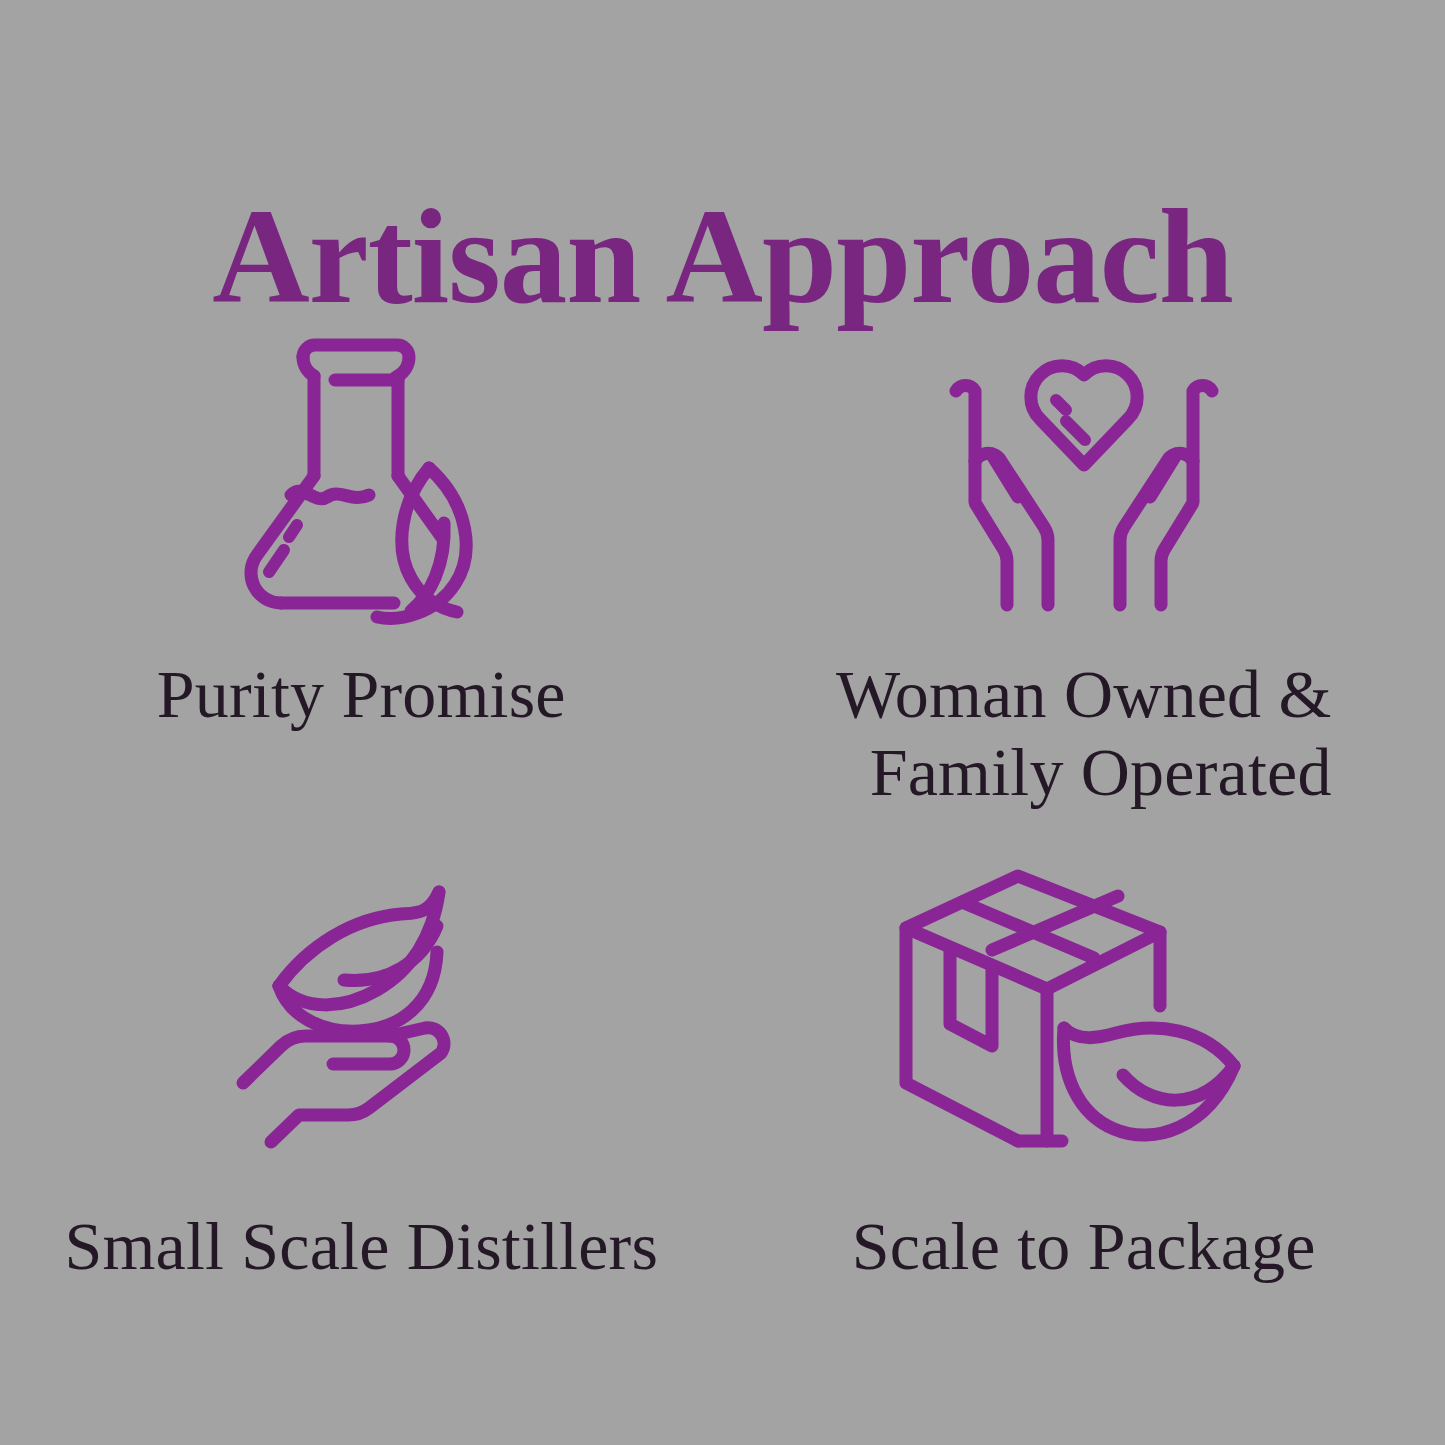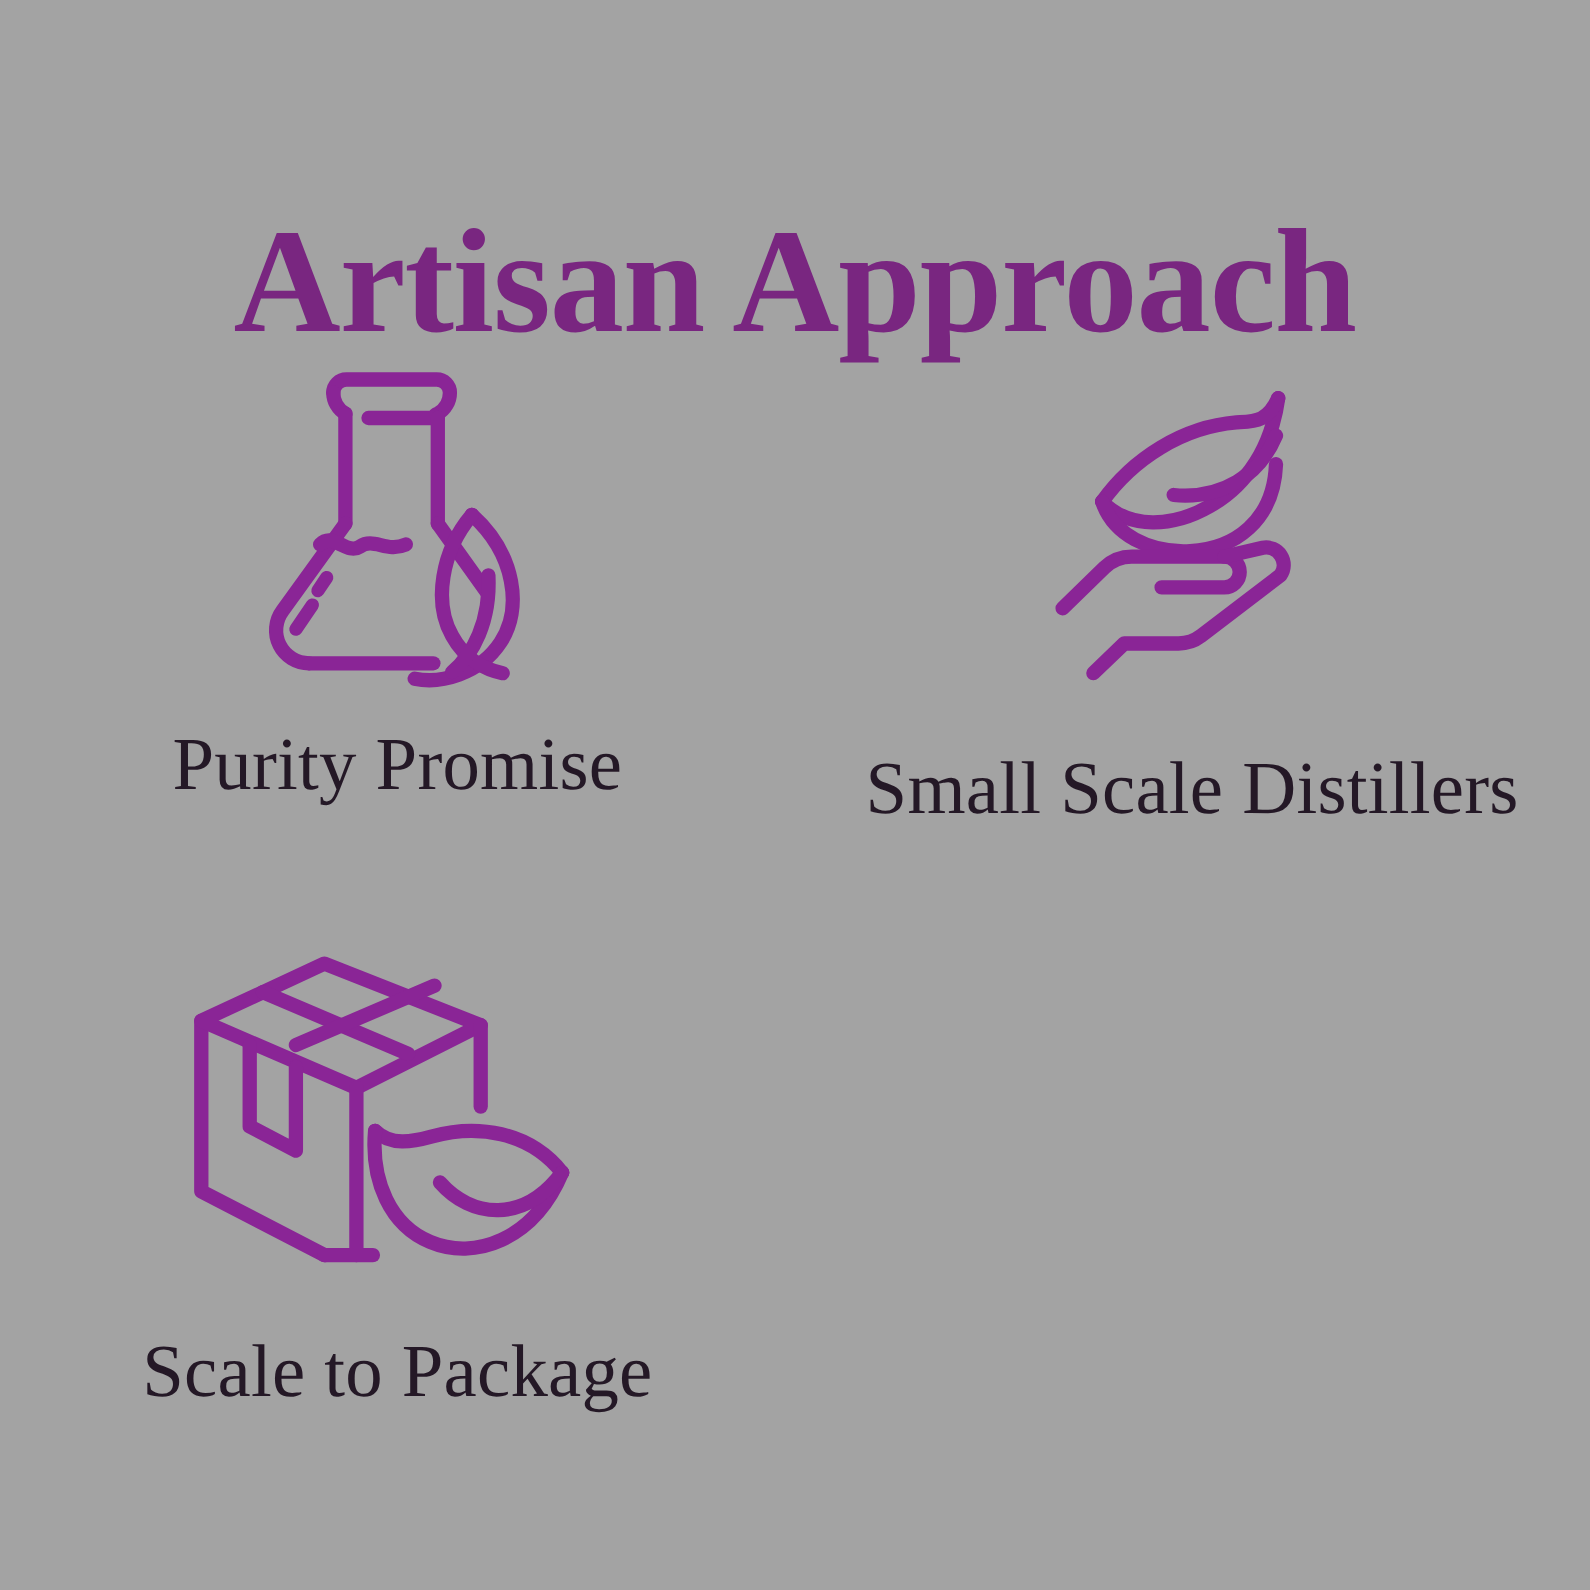--- a/index.html
+++ b/index.html
@@ -135,20 +135,43 @@
 
           <path class="stroke" d="M198 133 c40 36 46 86 26 116 c-19 29 -55 38 -78 33"></path>
           <path class="stroke" d="M198 133 c-28 33 -35 80 -18 110 c12 22 31 31 46 34"></path>
 
           <path class="stroke" d="M213 188 c2 42 -14 72 -33 88"></path>
         </svg>
       </div>
       <div class="cell-label">Purity Promise</div>
     </div>
 
+    <div class="cell">
+      <div class="icon-wrap">
+        <svg width="300" height="262" viewBox="0 0 300 262" aria-hidden="true">
+
+          <path class="stroke" d="M150 116 L106 70 a31 31 0 0 1 0 -44 a31 31 0 0 1 44 0 a31 31 0 0 1 44 0 a31 31 0 0 1 0 44 z"></path>
+
+          <path class="stroke-thin" d="M122 51 l10 10"></path>
+          <path class="stroke-thin" d="M132 72 l19 19"></path>
+
+          <path class="stroke" d="M22 42 a11 11 0 0 1 19 0 l0 70 l0 38 l0 0 a9 9 0 0 0 2 7 l27 44 a22 22 0 0 1 3 11 l0 44"></path>
+
+          <path class="stroke" d="M41 112 a15 15 0 0 1 20 -6 l0 0 a14 14 0 0 1 6 6 l43 66 a24 24 0 0 1 4 13 l0 65"></path>
+
+          <path class="stroke" d="M58 106 l26 42"></path>
+
+          <path class="stroke" d="M278 42 a11 11 0 0 0 -19 0 l0 70 l0 38 l0 0 a9 9 0 0 1 -2 7 l-27 44 a22 22 0 0 0 -3 11 l0 44"></path>
+          <path class="stroke" d="M259 112 a15 15 0 0 0 -20 -6 l0 0 a14 14 0 0 0 -6 6 l-43 66 a24 24 0 0 0 -4 13 l0 65"></path>
+          <path class="stroke" d="M242 106 l-26 42"></path>
+        </svg>
+      </div>
+      <div class="cell-label">Woman Owned &amp;
+Family Operated</div>
+    </div>
 
     <div class="cell row2">
       <div class="icon-wrap">
         <svg width="260" height="250" viewBox="0 0 260 250" aria-hidden="true">
 
           <path class="stroke" d="M208 12 c-6 44 -28 79 -62 98 c-33 19 -73 22 -98 -4"></path>
           <path class="stroke" d="M48 106 c28 -39 73 -68 122 -72 c16 -1 28 0 38 -22"></path>
 
           <path class="stroke" d="M48 106 c10 30 43 47 80 45 c40 -2 76 -27 78 -79"></path>
 

